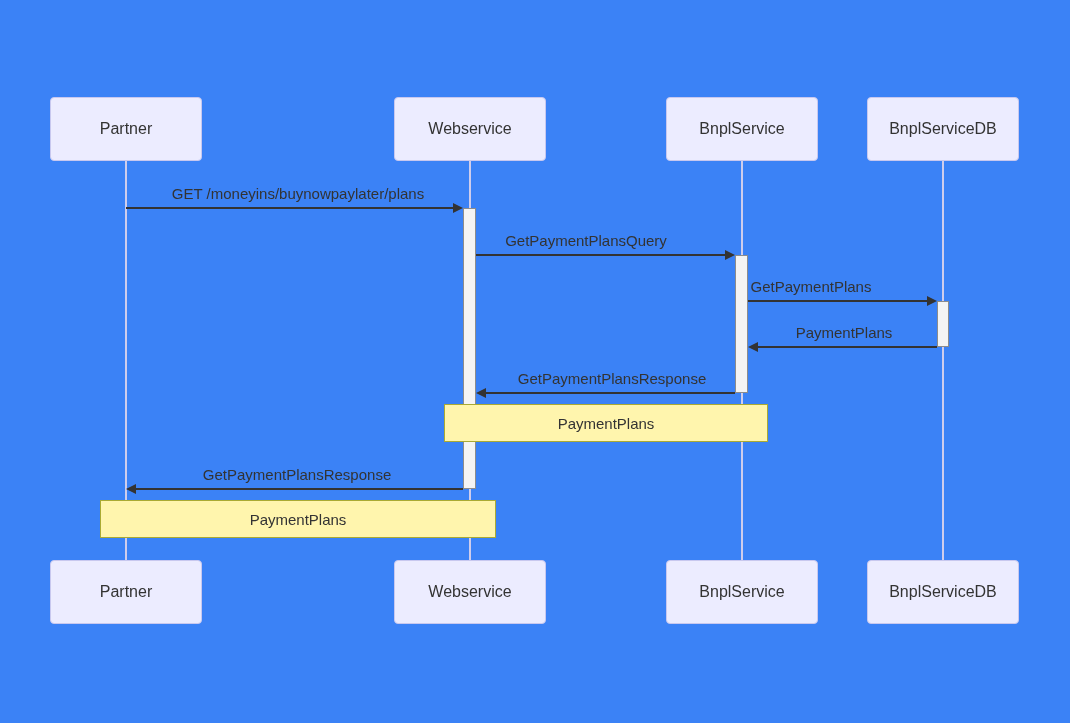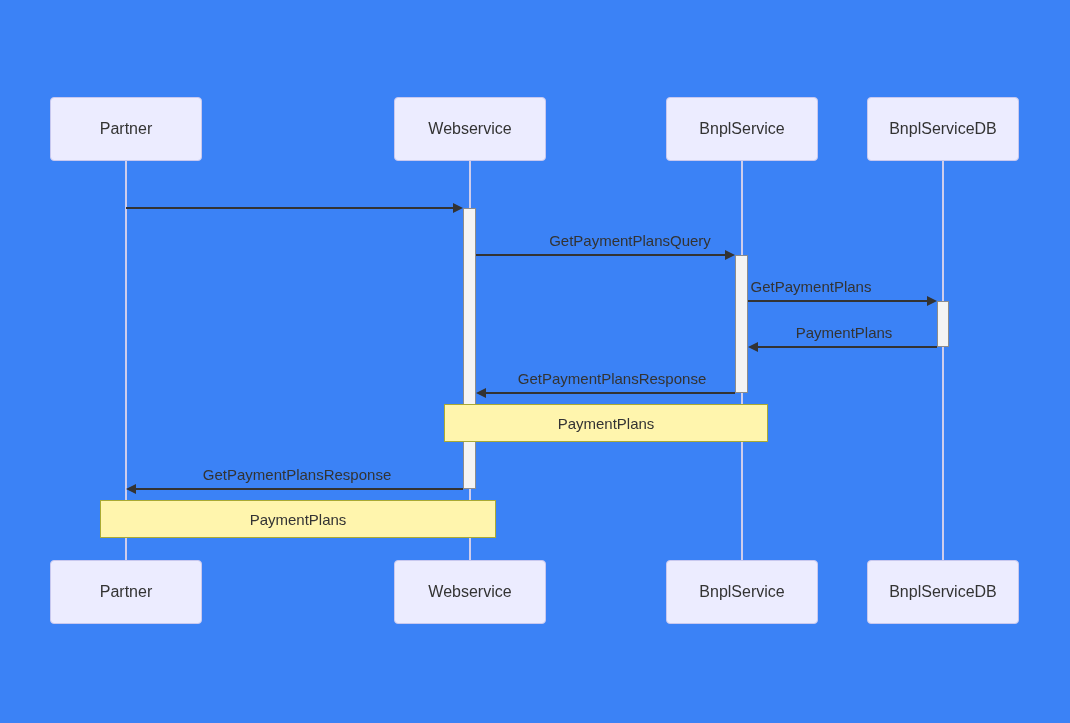--- a/index.html
+++ b/index.html
@@ -118,24 +118,25 @@
   <div class="actor" style="left:394px; top:560px;">
       <span>Webservice</span>
     </div>
   <div class="actor" style="left:666px; top:560px;">
       <span>BnplService</span>
     </div>
   <div class="actor" style="left:867px; top:560px;">
       <span>BnplServiceDB</span>
     </div>
 
+  <div class="msg-label" style="left:128px; top:184px; width:340px;">GET /moneyins/buynowpaylater/plans</div>
   <div class="msg-line" style="left:126px; top:207px; width:327px;"></div>
   <div class="arrow-r" style="left:453px; top:203px;"></div>
 
-  <div class="msg-label" style="left:500px; top:231px; width:260px;">GetPaymentPlansQuery</div>
+  <div class="msg-label" style="left:456px; top:231px; width:260px;">GetPaymentPlansQuery</div>
   <div class="msg-line" style="left:476px; top:254px; width:249px;"></div>
   <div class="arrow-r" style="left:725px; top:250px;"></div>
 
   <div class="msg-label" style="left:711px; top:277px; width:200px;">GetPaymentPlans</div>
   <div class="msg-line" style="left:748px; top:300px; width:179px;"></div>
   <div class="arrow-r" style="left:927px; top:296px;"></div>
 
   <div class="msg-label" style="left:744px; top:323px; width:200px;">PaymentPlans</div>
   <div class="msg-line" style="left:758px; top:346px; width:179px;"></div>
   <div class="arrow-l" style="left:748px; top:342px;"></div>

